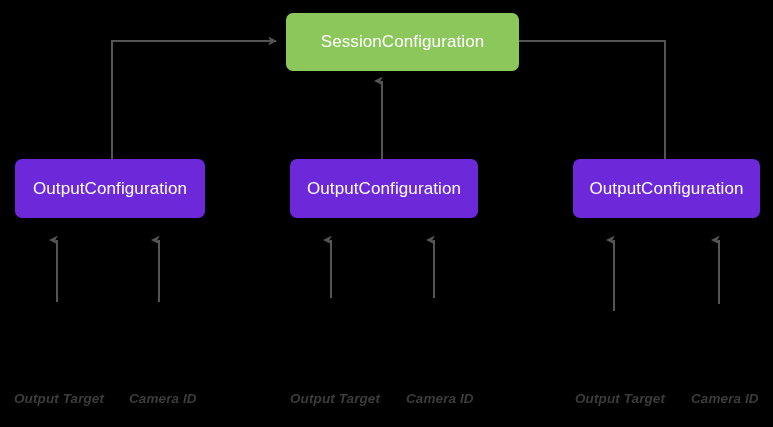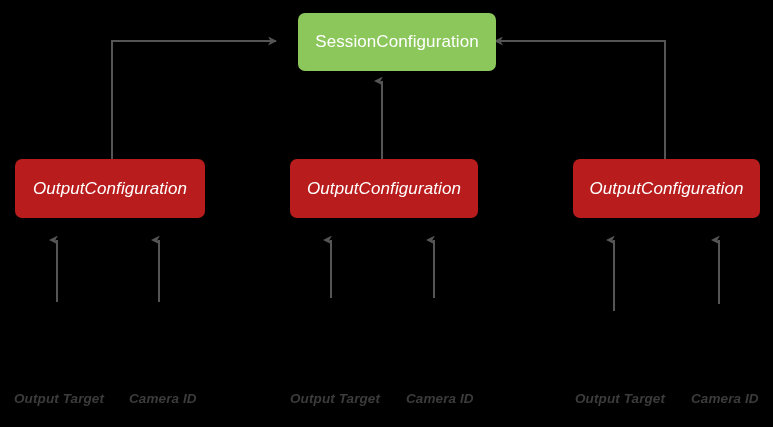--- a/index.html
+++ b/index.html
@@ -24,22 +24,21 @@
     justify-content: center;
     color: #ffffff;
     font-size: 17px;
     letter-spacing: 0.1px;
     white-space: nowrap;
   }
   .node.session {
     background: #8bc75a;
   }
   .node.output {
-    background: #b91c1c;
-    font-style: italic;
+    background: #6d28d9;
   }
   .field-label {
     position: absolute;
     color: #3c3c3c;
     font-size: 13.5px;
     font-weight: bold;
     white-space: nowrap;
     letter-spacing: 0.1px;
     font-style: italic;
   }
@@ -79,21 +78,21 @@
       <path d="M159 302 L159 240" marker-end="url(#arrow-up)"></path>
 
       <path d="M331 298 L331 240" marker-end="url(#arrow-up)"></path>
       <path d="M434 298 L434 240" marker-end="url(#arrow-up)"></path>
 
       <path d="M614 311 L614 240" marker-end="url(#arrow-up)"></path>
       <path d="M719 304 L719 240" marker-end="url(#arrow-up)"></path>
     </g>
   </svg>
 
-  <div class="node session" style="left:298px; top:13px; width:198px; height:58px;justify-content:center;">
+  <div class="node session" style="left:286px; top:13px; width:233px; height:58px;justify-content:center;">
     <span>SessionConfiguration</span>
   </div>
 
   <div class="node output" style="left:15px; top:159px; width:190px; height:59px;">
     <span>OutputConfiguration</span>
   </div>
 
   <div class="node output" style="left:290px; top:159px; width:188px; height:59px;">
     <span>OutputConfiguration</span>
   </div>

